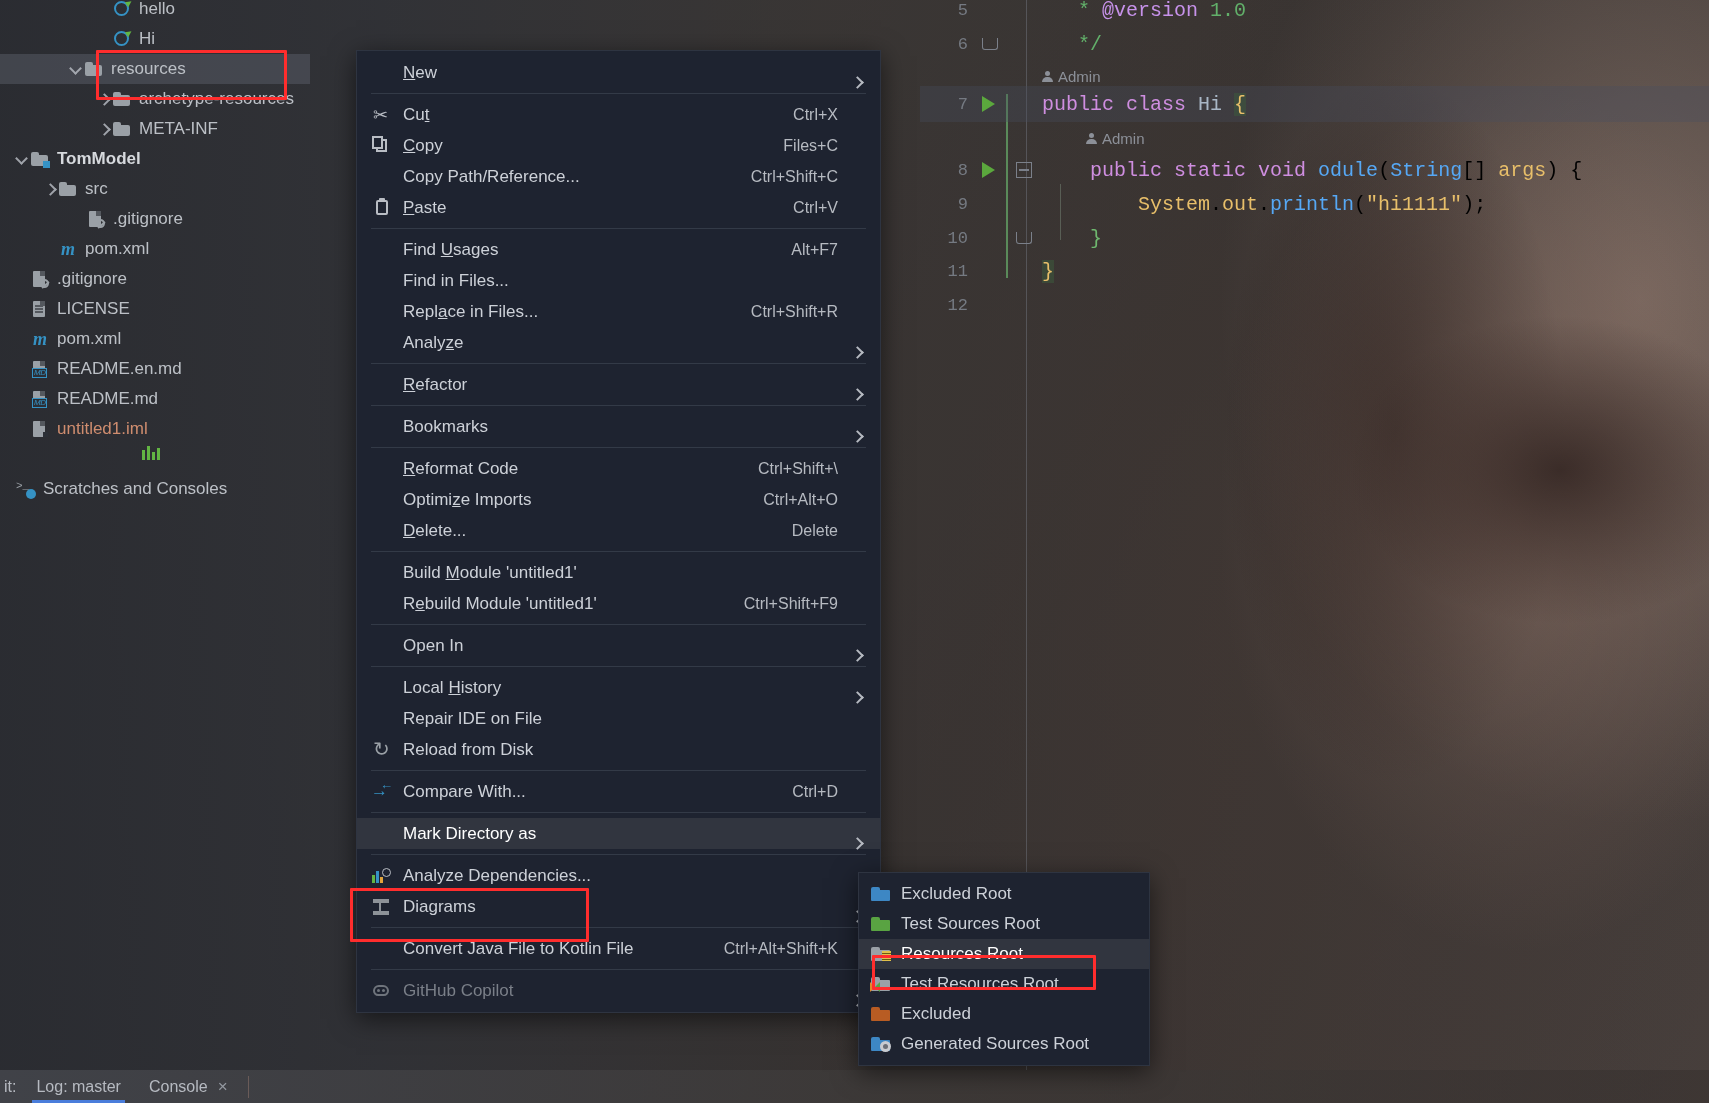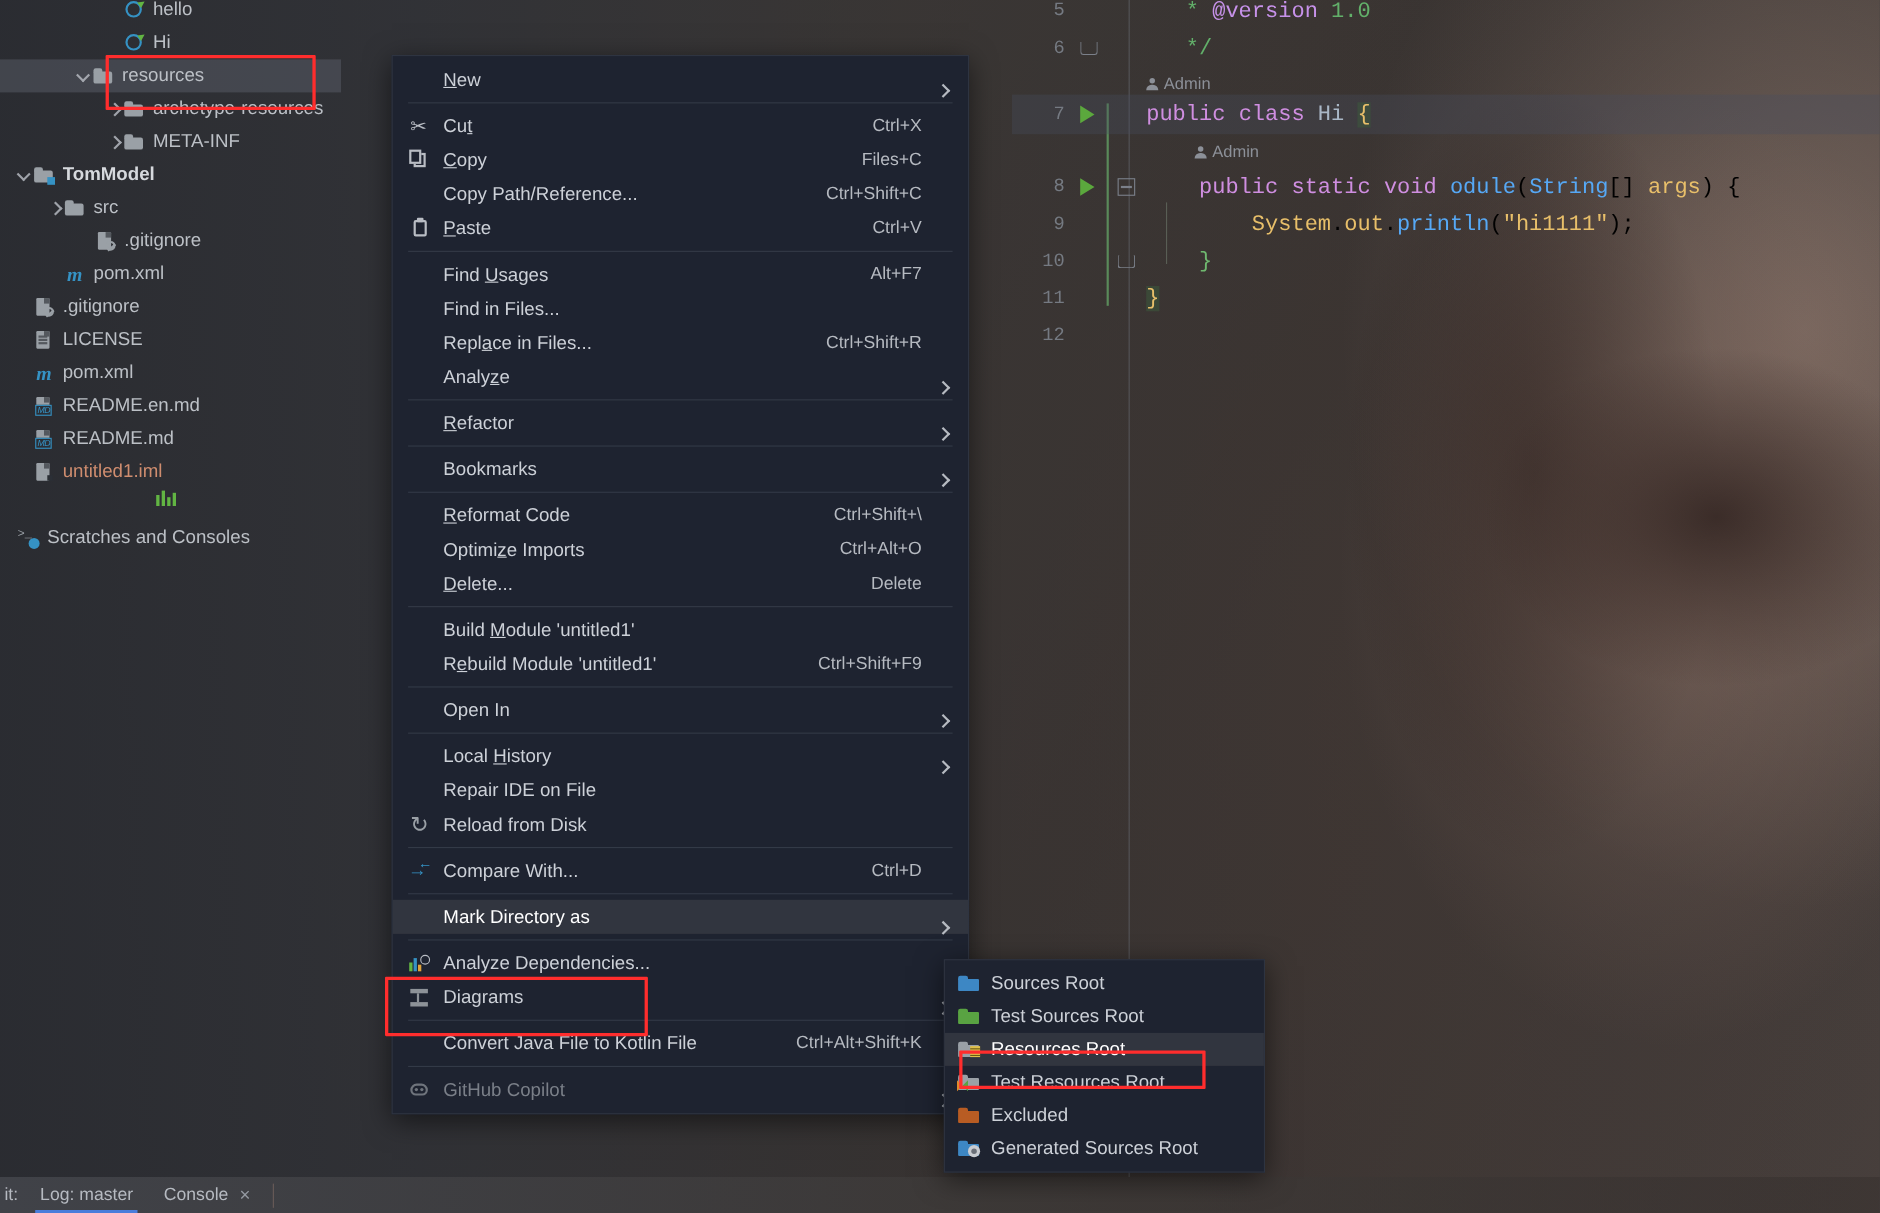--- a/index.html
+++ b/index.html
@@ -568,21 +568,21 @@
   </div>
 
 <div id="sub-menu">
     <div class="mi">
       <span class="mico">
         <span class="f-ico f-blue">
           <i class="tab"></i>
           <i class="body"></i>
         </span>
       </span>
-      <span class="mtext">Sources Root</span>
+      <span class="mtext">Excluded Root</span>
     </div>
     <div class="mi">
       <span class="mico">
         <span class="f-ico f-green">
           <i class="tab"></i>
           <i class="body"></i>
         </span>
       </span>
       <span class="mtext">Test Sources Root</span>
     </div>

